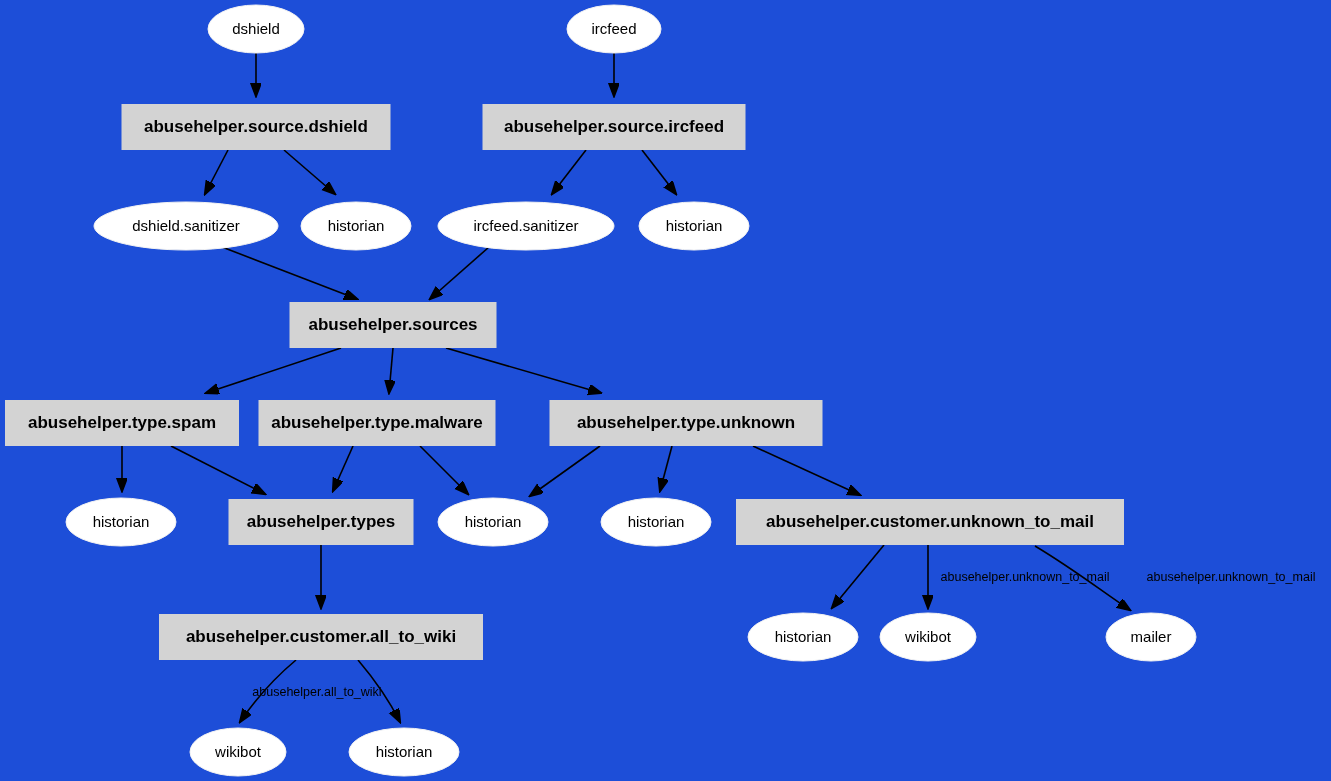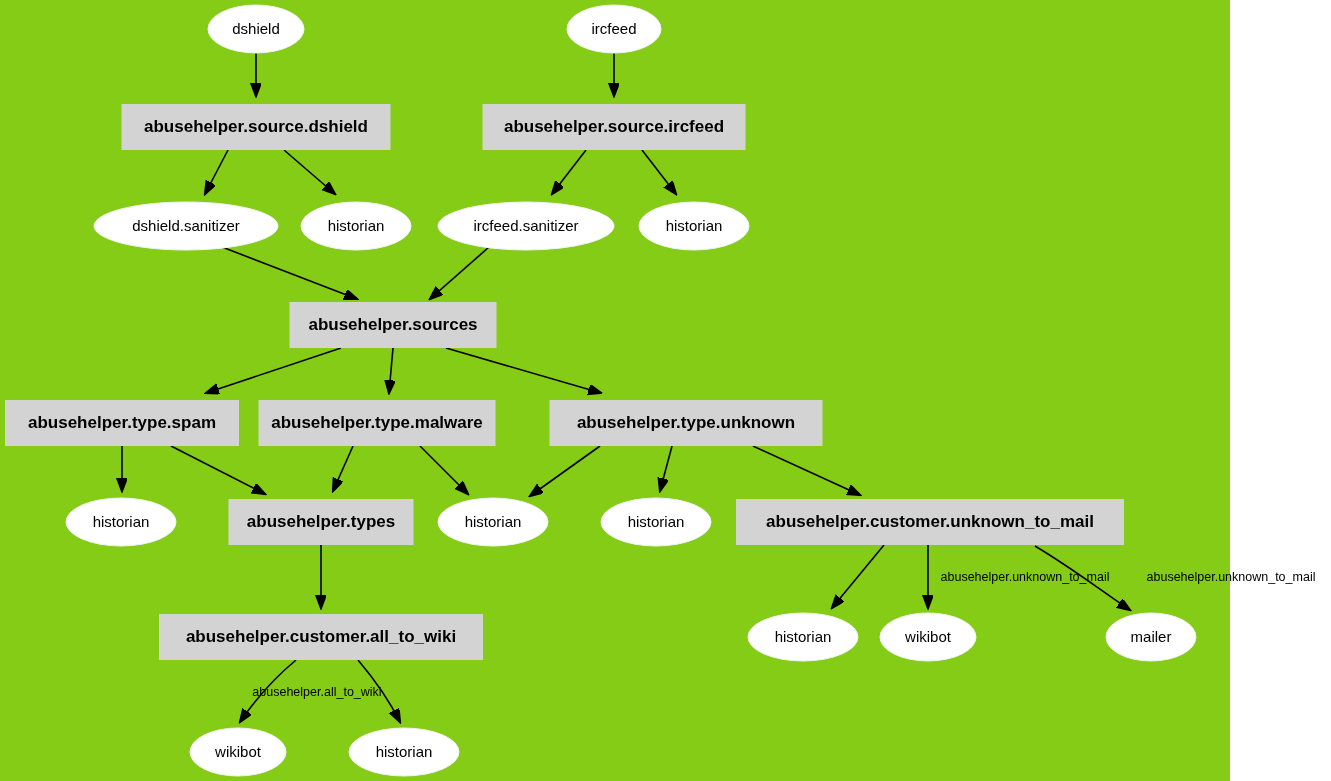--- a/index.html
+++ b/index.html
@@ -8,23 +8,23 @@
     background: #ffffff;
   }
   body {
     width: 1331px;
     height: 781px;
     overflow: hidden;
     font-family: "Liberation Sans", sans-serif;
   }
   #graph-root {
     position: relative;
-    width: 1230px;
+    width: 1331px;
     height: 781px;
-    background: #84cc16;
+    background: #1d4ed8;
   }
   svg.graph-canvas {
     display: block;
     width: 1331px;
     height: 781px;
   }
   .node-box {
     fill: #d3d3d3;
     stroke: none;
   }

